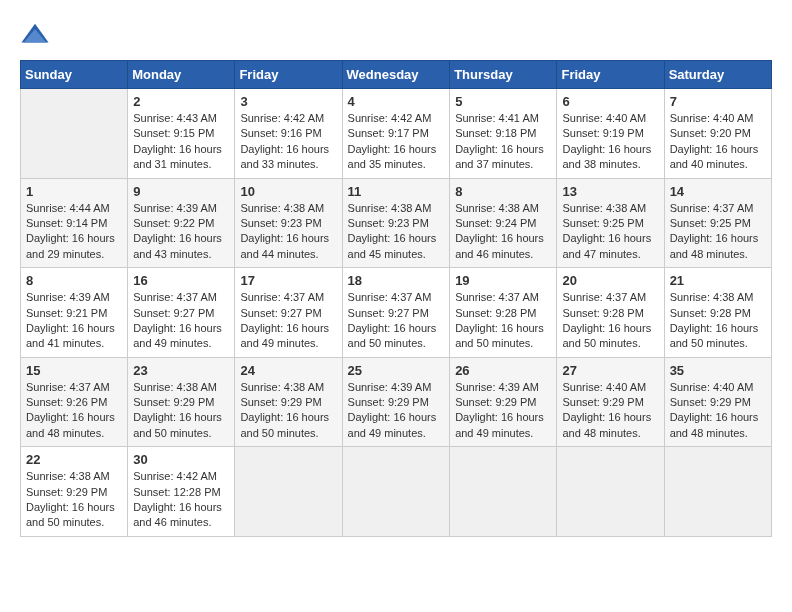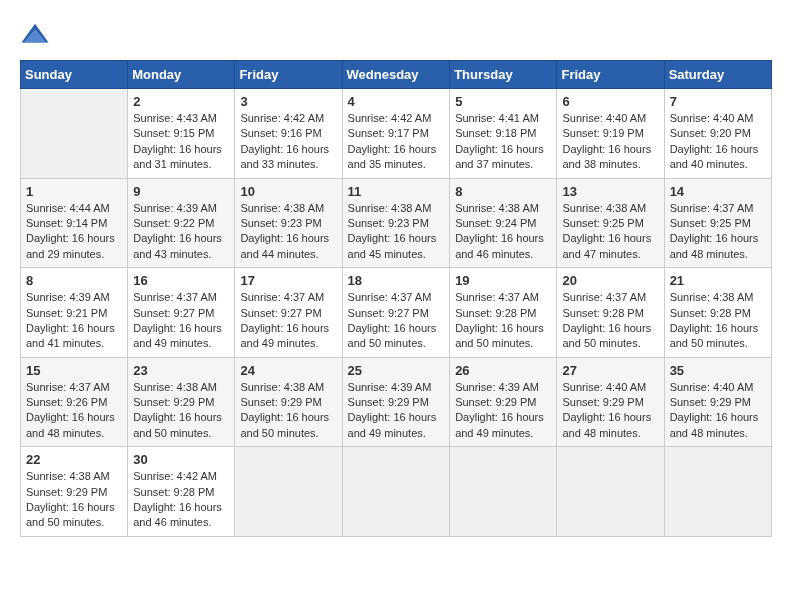--- a/index.html
+++ b/index.html
@@ -301,21 +301,21 @@
       <tr>
         <td>
           <span class="day-num">22</span>
           <div class="day-info">Sunrise: 4:38 AM
 Sunset: 9:29 PM
 Daylight: 16 hours and 50 minutes.</div>
         </td>
         <td>
           <span class="day-num">30</span>
           <div class="day-info">Sunrise: 4:42 AM
-Sunset: 9:28 PM
+Sunset: 12:28 PM
 Daylight: 16 hours and 46 minutes.</div>
         </td>
         <td class="empty-cell"></td>
         <td class="empty-cell"></td>
         <td class="empty-cell"></td>
         <td class="empty-cell"></td>
         <td class="empty-cell"></td>
       </tr>
     </tbody>
 </table>

